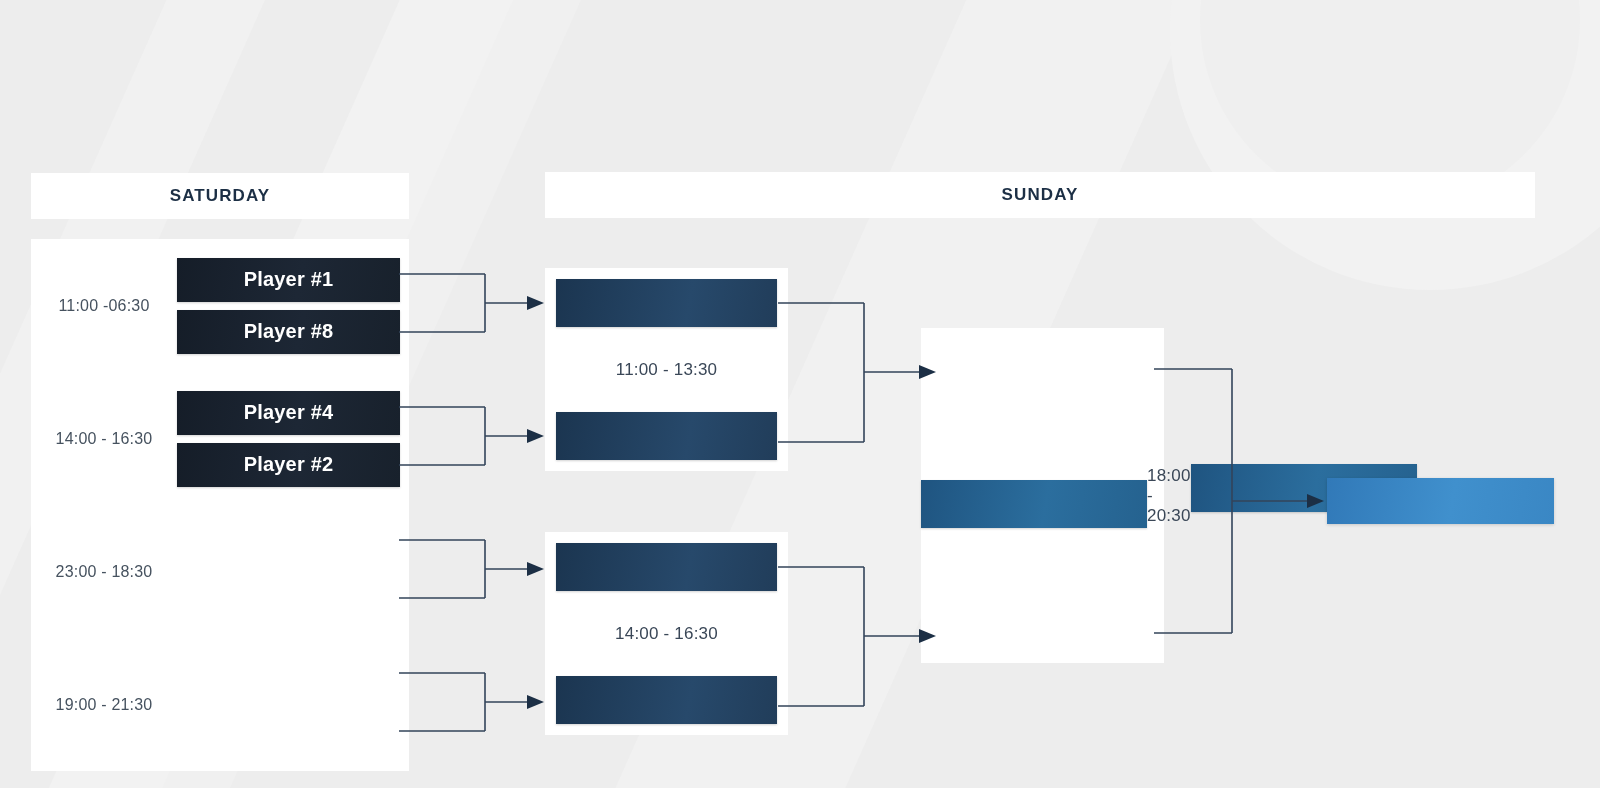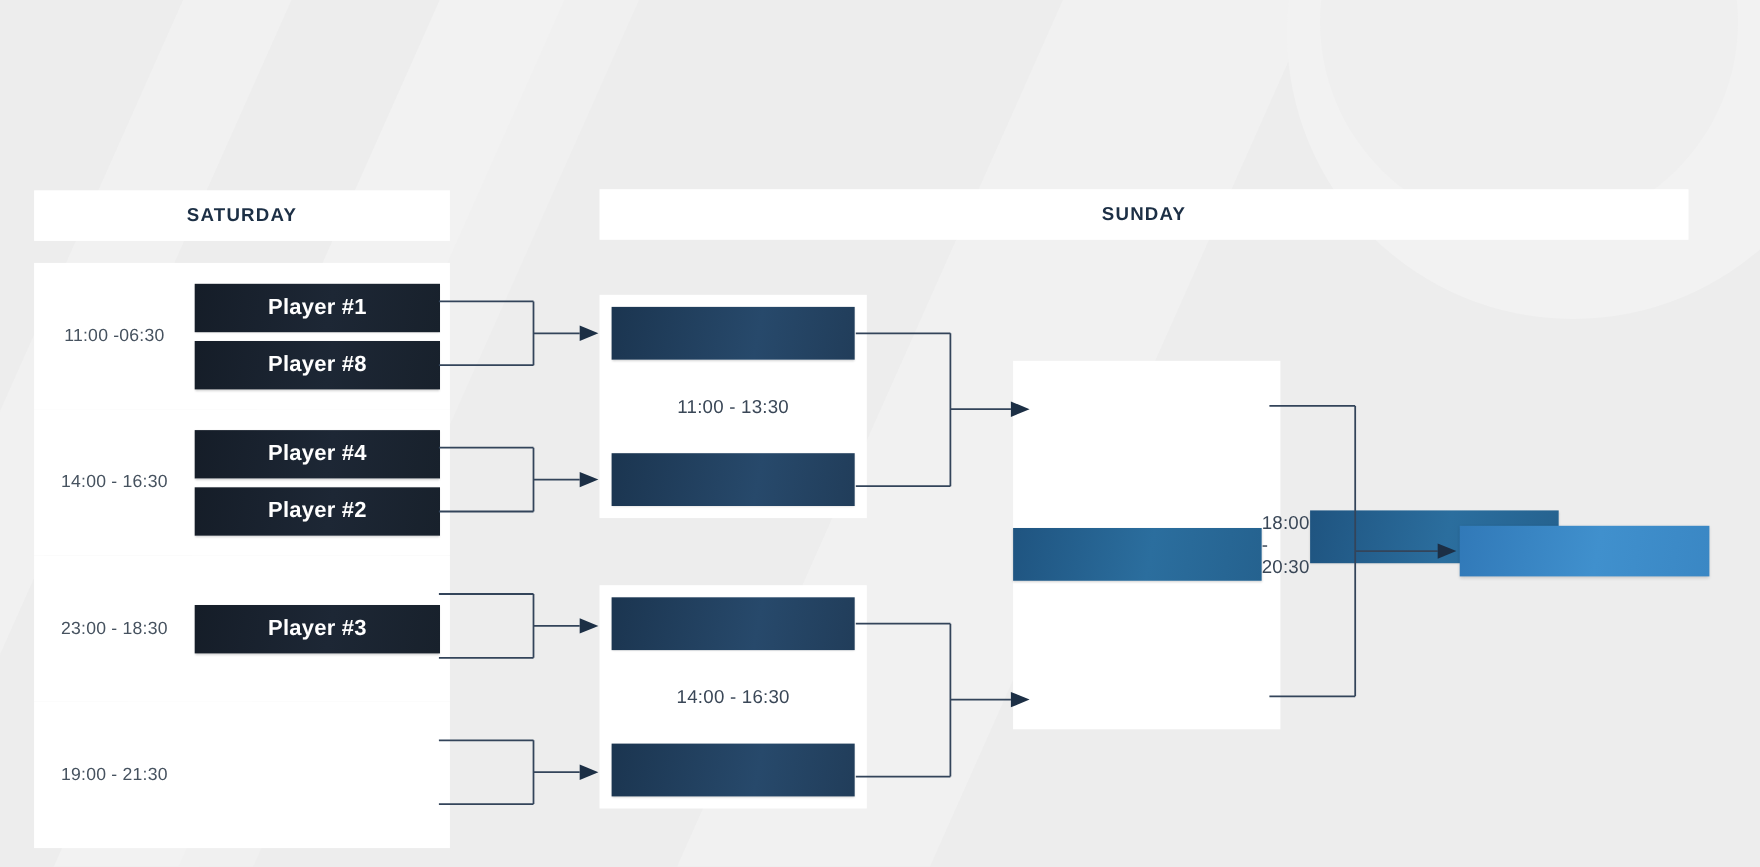--- a/index.html
+++ b/index.html
@@ -209,21 +209,20 @@
     <div class="r1-time">14:00 - 16:30</div>
     <div class="r1-slots">
       <div class="slot-dark">Player #4</div>
       <div class="slot-dark">Player #2</div>
     </div>
   </div>
 
   <div class="r1-card" style="top:505px;">
     <div class="r1-time">23:00 - 18:30</div>
     <div class="r1-slots">
-      <div class="slot-dark">Player #3</div>
     </div>
   </div>
 
   <div class="r1-card" style="top:638px;">
     <div class="r1-time">19:00 - 21:30</div>
     <div class="r1-slots">
     </div>
   </div>
 
   <div class="r2-card" style="top:268px;gap:12px;">

